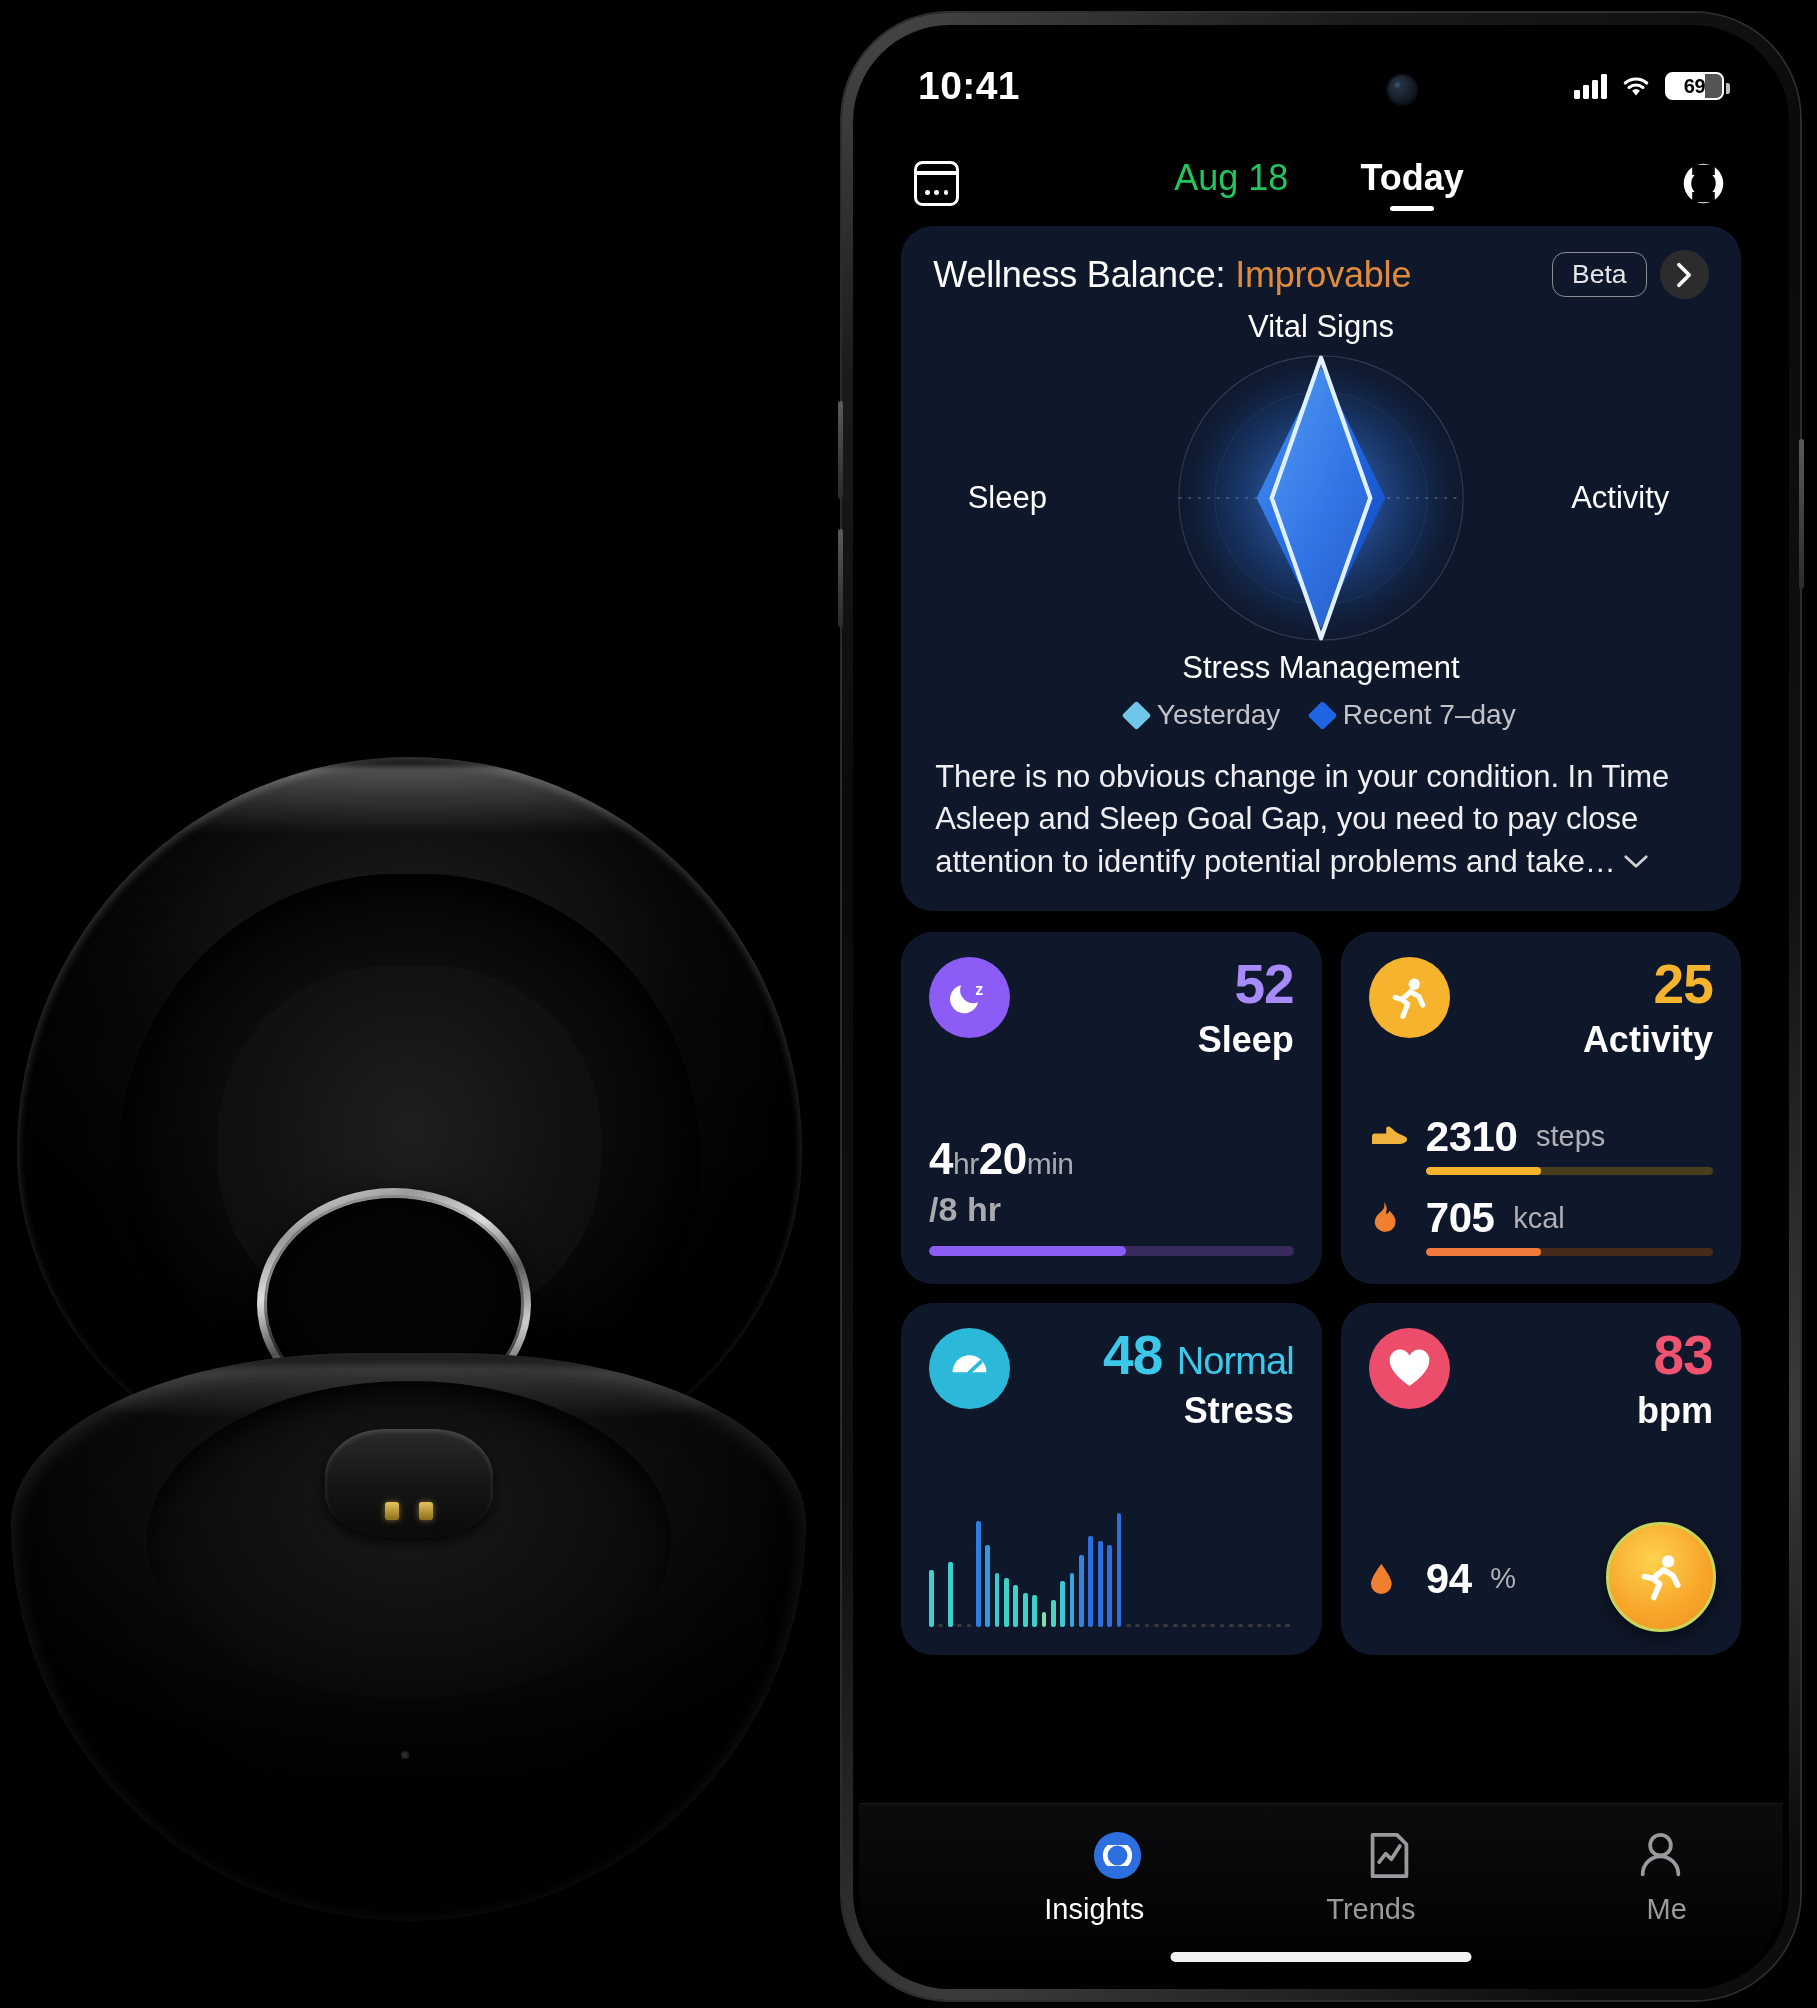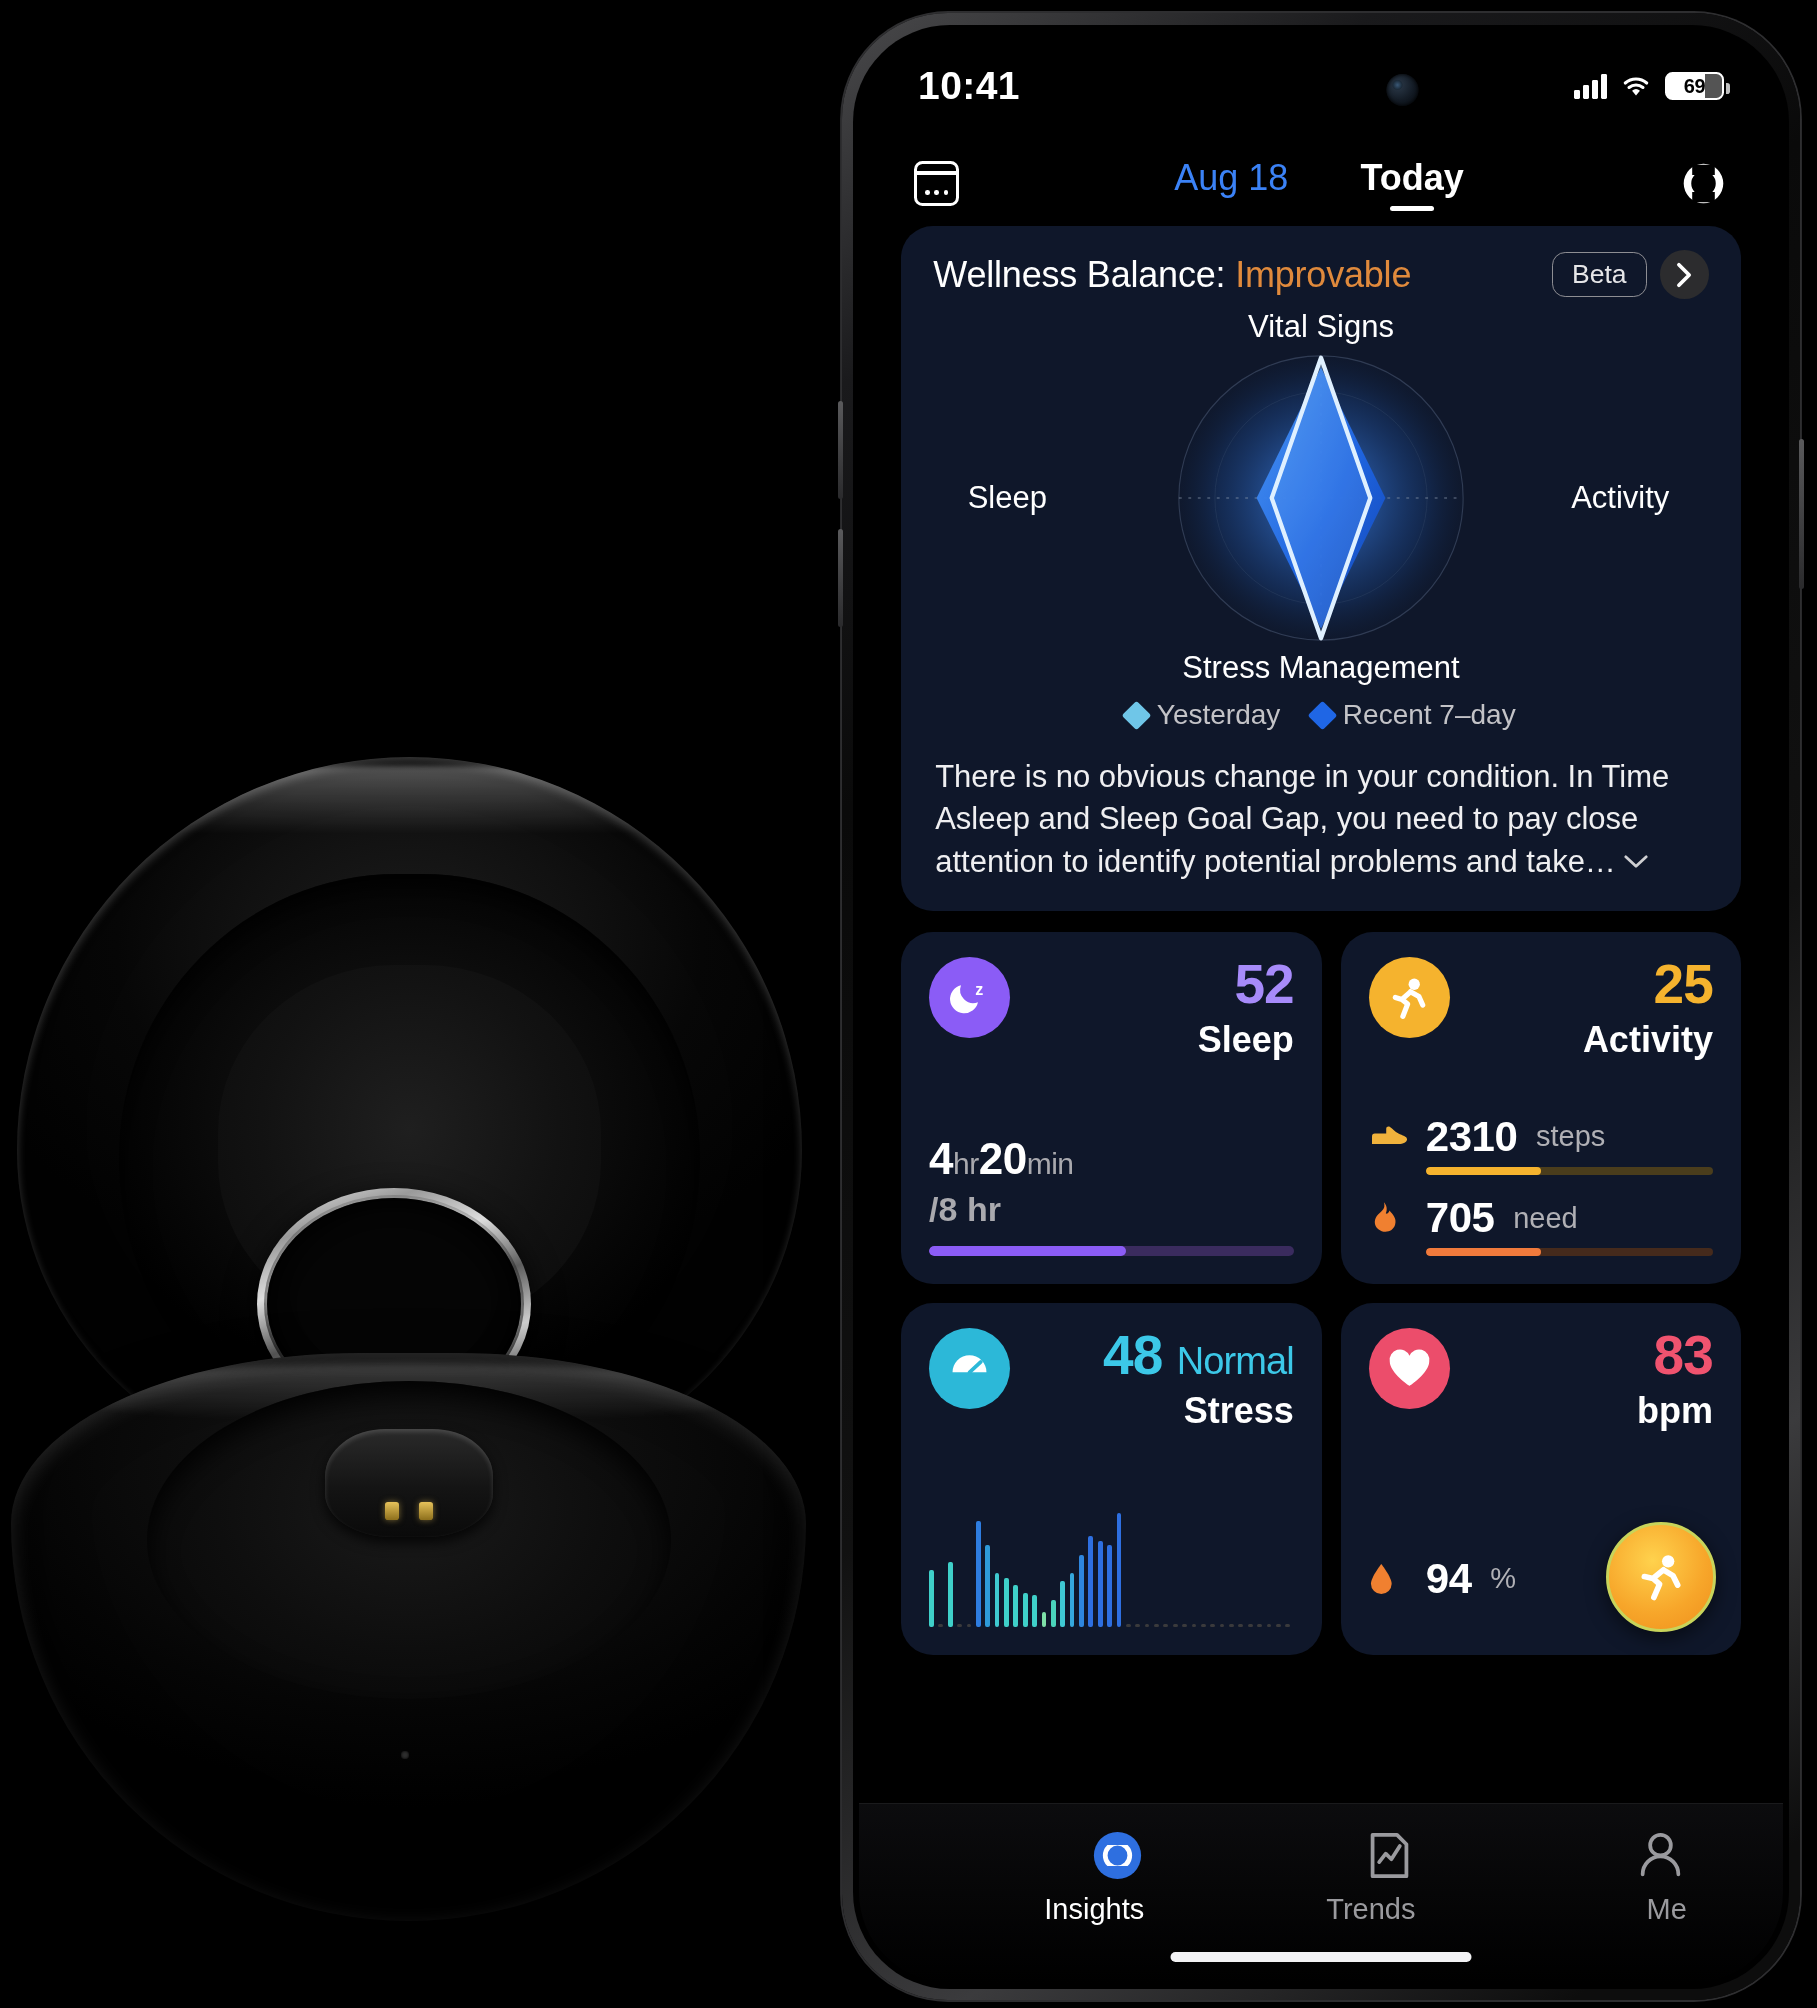--- a/index.html
+++ b/index.html
@@ -151,21 +151,21 @@
   .battery::after { content:""; position:absolute; right:-7.6px; top:8.5px; width:3.8px; height:11.4px;
                     border-radius:0 2.8px 2.8px 0; background:rgba(255,255,255,.75); }
 
   
   .nav { display:flex; align-items:center; padding:15px 55px 9.5px; flex:0 0 auto; }
   .cal-icon { width:45px; height:45px; border:3.8px solid #fff; border-radius:8.5px; position:relative; cursor:pointer; }
   .cal-icon::before { content:""; position:absolute; left:0; right:0; top:6.6px; height:3.8px; background:#fff; }
   .cal-dots { position:absolute; left:0; right:0; bottom:8.5px; display:flex; justify-content:center; gap:4.7px; }
   .cal-dots i { width:4.7px; height:4.7px; border-radius:50%; background:#fff; display:block; }
   .nav-dates { flex:1; display:flex; align-items:center; justify-content:center; gap:72px; }
-  .nav-date { font-size:36px; color:#3b82f6; cursor:pointer; padding-bottom:11.4px; }
+  .nav-date { font-size:36px; color:#22c55e; cursor:pointer; padding-bottom:11.4px; }
   .nav-date.active { color:#fff; font-weight:600; position:relative; }
   .nav-date.active::after { content:""; position:absolute; left:50%; transform:translateX(-50%);
     bottom:0; width:44px; height:4.7px; border-radius:2.8px; background:#fff; }
   .sync-icon { width:49px; height:49px; cursor:pointer; }
 
   
   .content { flex:1 1 auto; padding:5.7px 42px 0; overflow:hidden; }
 
   .card { background:#0f172a; border-radius:32px; }
 
@@ -438,21 +438,21 @@
                 <div class="rowbar" style="background:#4a3d1c">
                   <div class="pfill" style="width:40%;background:#f5b32e"></div>
                 </div>
                 <div class="row">
                   <span class="glyph">
                     <svg width="28" height="34" viewBox="0 0 30 36">
                       <path d="M16 1c2 7-2 9-6 13-5 5-5 12 0 16 6 5 16 3 18-5 2-7-3-11-6-15-1 3-3 4-4 3 2-4 1-9-2-12z" fill="#f08030"></path>
                     </svg>
                   </span>
                   <span class="val">705</span>
-                  <span class="unit">need</span>
+                  <span class="unit">kcal</span>
                 </div>
                 <div class="rowbar" style="background:#452a1c;margin-bottom:0">
                   <div class="pfill" style="width:40%;background:#f07a3c"></div>
                 </div>
               </div>
             </div>
 
             <div class="card metric">
               <div class="m-top">
                 <div class="m-icon" style="background:#2cb8d8">

